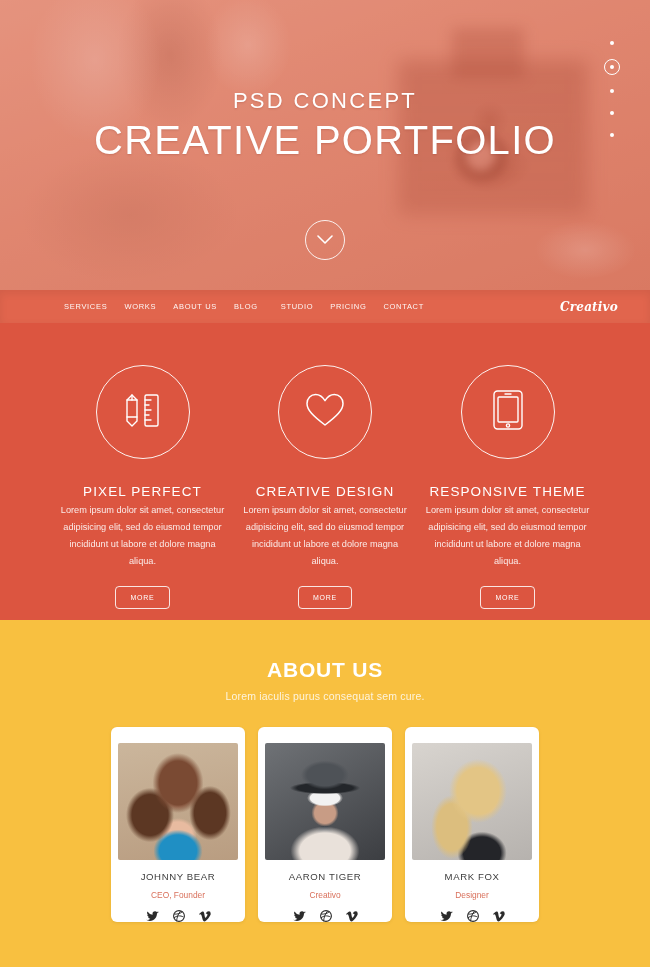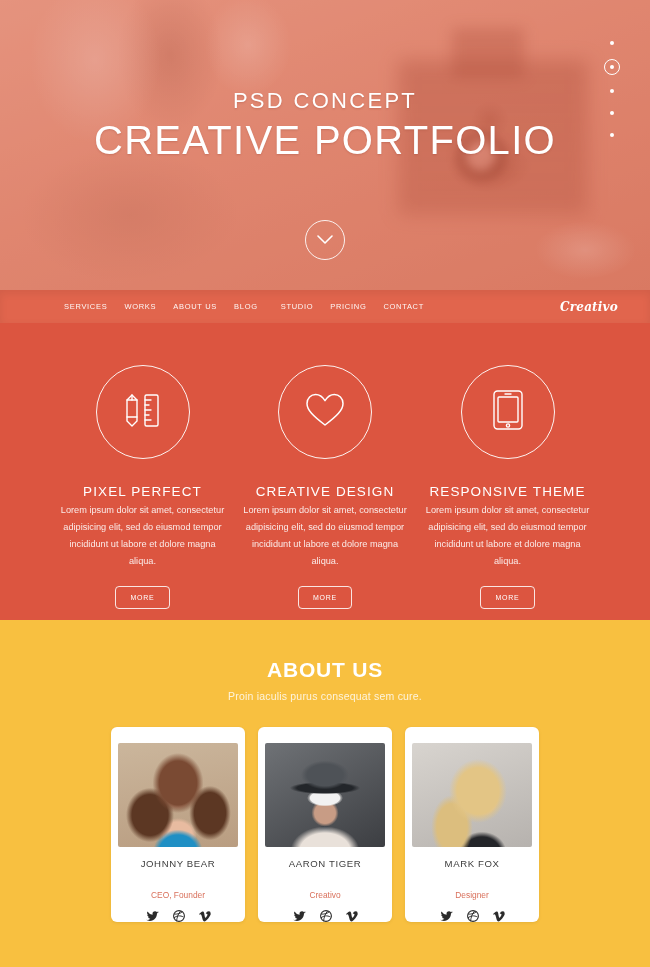--- a/index.html
+++ b/index.html
@@ -209,21 +209,21 @@
     width: 120px; height: 120px;
     border-radius: 2px; overflow: hidden;
     position: relative;
   }
   .team-name {
     margin-top: 11px;
     font-size: 9.6px; letter-spacing: 0.6px;
     color: #3d3d3d; text-transform: uppercase;
   }
   .team-role {
-    margin-top: 21px;
+    margin-top: 8px;
     font-size: 8.4px; color: #d9715c;
   }
   .team-social {
     margin-top: 10px; display: flex; gap: 14px;
     align-items: center; justify-content: center;
   }
   .team-social span { cursor: pointer; line-height: 0; display:block; }
 
   
   .p1 { background:
@@ -357,21 +357,21 @@
         <div class="svc-title">RESPONSIVE THEME</div>
         <p class="svc-text">Lorem ipsum dolor sit amet, consectetur adipisicing elit, sed do eiusmod tempor incididunt ut labore et dolore magna aliqua.</p>
         <button class="more-btn">MORE</button>
       </div>
 
     </div>
   </section>
 
   <section class="about">
     <h2 class="about-title">ABOUT US</h2>
-    <div class="about-sub">Proin iaculis purus consequat sem cure.</div>
+    <div class="about-sub">Lorem iaculis purus consequat sem cure.</div>
 
     <div class="team-row">
 
       <div class="team-card">
         <div class="team-photo p1"></div>
         <div class="team-name">JOHNNY BEAR</div>
         <div class="team-role">CEO, Founder</div>
         <div class="team-social">
           <span>
             <svg width="13" height="11" viewBox="0 0 13 11">

